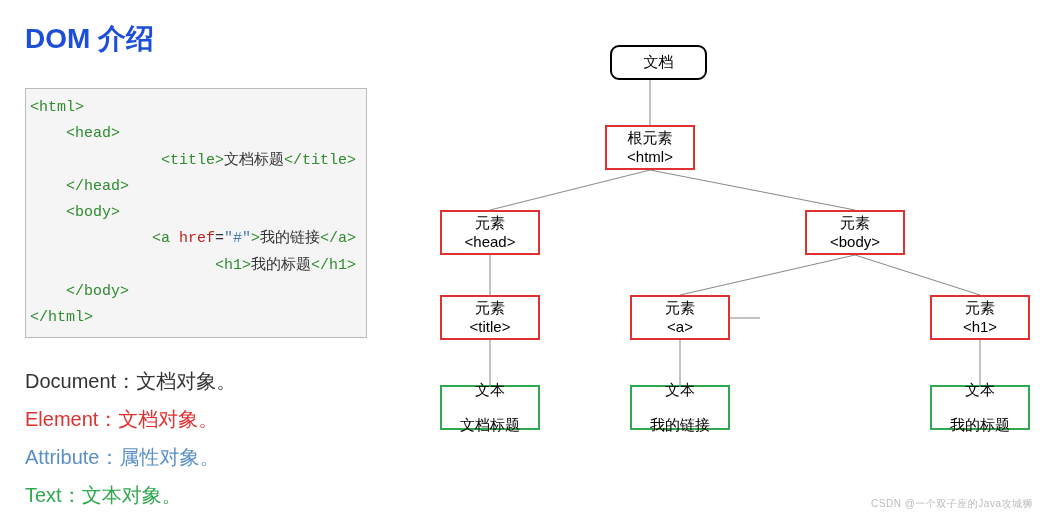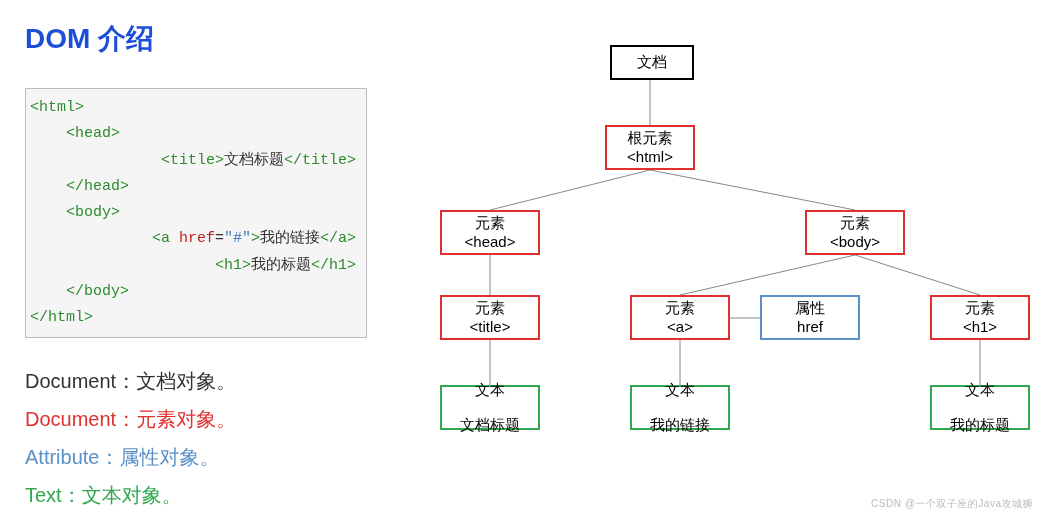--- a/index.html
+++ b/index.html
@@ -111,21 +111,21 @@
     </div>
     <div class="ind2">
       <span class="tag">&lt;h1&gt;</span><span class="txt">我的标题</span><span class="tag">&lt;/h1&gt;</span>
     </div>
     <div class="ind1"><span class="tag">&lt;/body&gt;</span></div>
     <div><span class="tag">&lt;/html&gt;</span></div>
   </div>
 
   <div class="legend">
     <div class="lg-doc">Document：文档对象。</div>
-    <div class="lg-el">Document：元素对象。</div>
+    <div class="lg-el">Element：文档对象。</div>
     <div class="lg-at">Attribute：属性对象。</div>
     <div class="lg-tx">Text：文本对象。</div>
   </div>
 </div>
 
 <div class="tree">
   <svg class="lines">
 
     <line x1="250" y1="40" x2="250" y2="85"></line>
 
@@ -139,21 +139,21 @@
     <line x1="455" y1="215" x2="280" y2="255"></line>
     <line x1="455" y1="215" x2="580" y2="255"></line>
 
     <line x1="330" y1="278" x2="360" y2="278"></line>
 
     <line x1="280" y1="300" x2="280" y2="345"></line>
 
     <line x1="580" y1="300" x2="580" y2="345"></line>
   </svg>
 
-  <div class="node black" style="left:210px; top:5px;  width:84px;  height:35px;">
+  <div class="node black" style="left:210px; top:5px;  width:97px;  height:35px;border-radius:9px;">
     <span>文档</span>
   </div>
   <div class="node red" style="left:205px; top:85px; width:90px; height:45px;">
     <span>根元素</span>
     <span>&lt;html&gt;</span>
   </div>
   <div class="node red" style="left:40px; top:170px; width:100px; height:45px;">
     <span>元素</span>
     <span>&lt;head&gt;</span>
   </div>
@@ -162,24 +162,20 @@
     <span>&lt;body&gt;</span>
   </div>
   <div class="node red" style="left:40px; top:255px; width:100px; height:45px;">
     <span>元素</span>
     <span>&lt;title&gt;</span>
   </div>
   <div class="node red" style="left:230px; top:255px; width:100px; height:45px;">
     <span>元素</span>
     <span>&lt;a&gt;</span>
   </div>
-  <div class="node blue" style="left:360px; top:255px; width:100px; height:45px;">
-    <span>属性</span>
-    <span>href</span>
-  </div>
   <div class="node red" style="left:530px; top:255px; width:100px; height:45px;">
     <span>元素</span>
     <span>&lt;h1&gt;</span>
   </div>
   <div class="node green" style="left:40px; top:345px; width:100px; height:45px;">
     <span>文本</span>
     <span>文档标题</span>
   </div>
   <div class="node green" style="left:230px; top:345px; width:100px; height:45px;">
     <span>文本</span>

